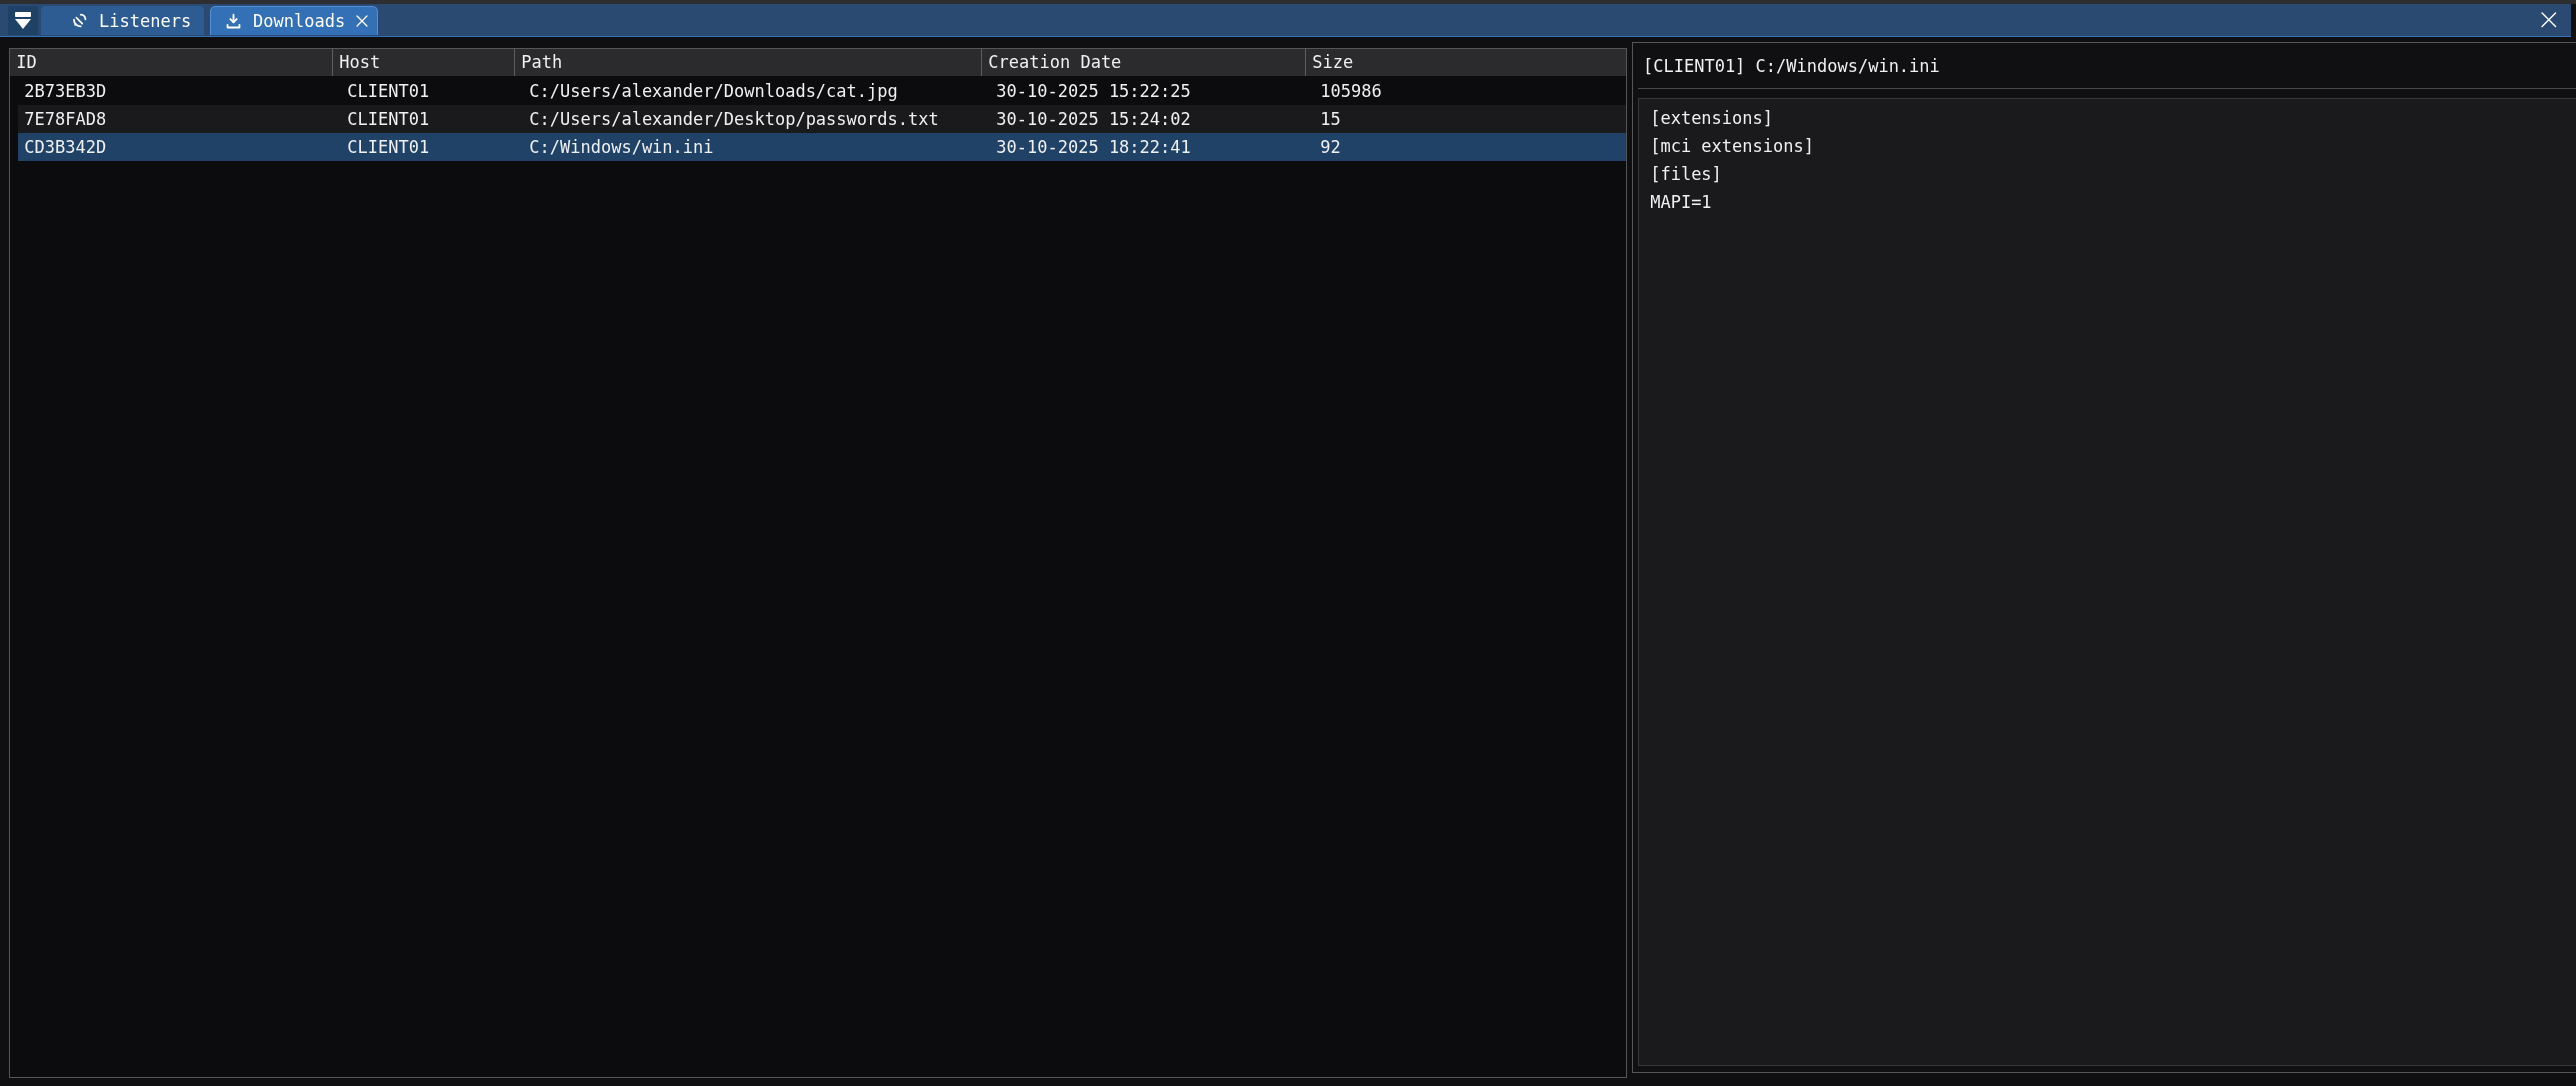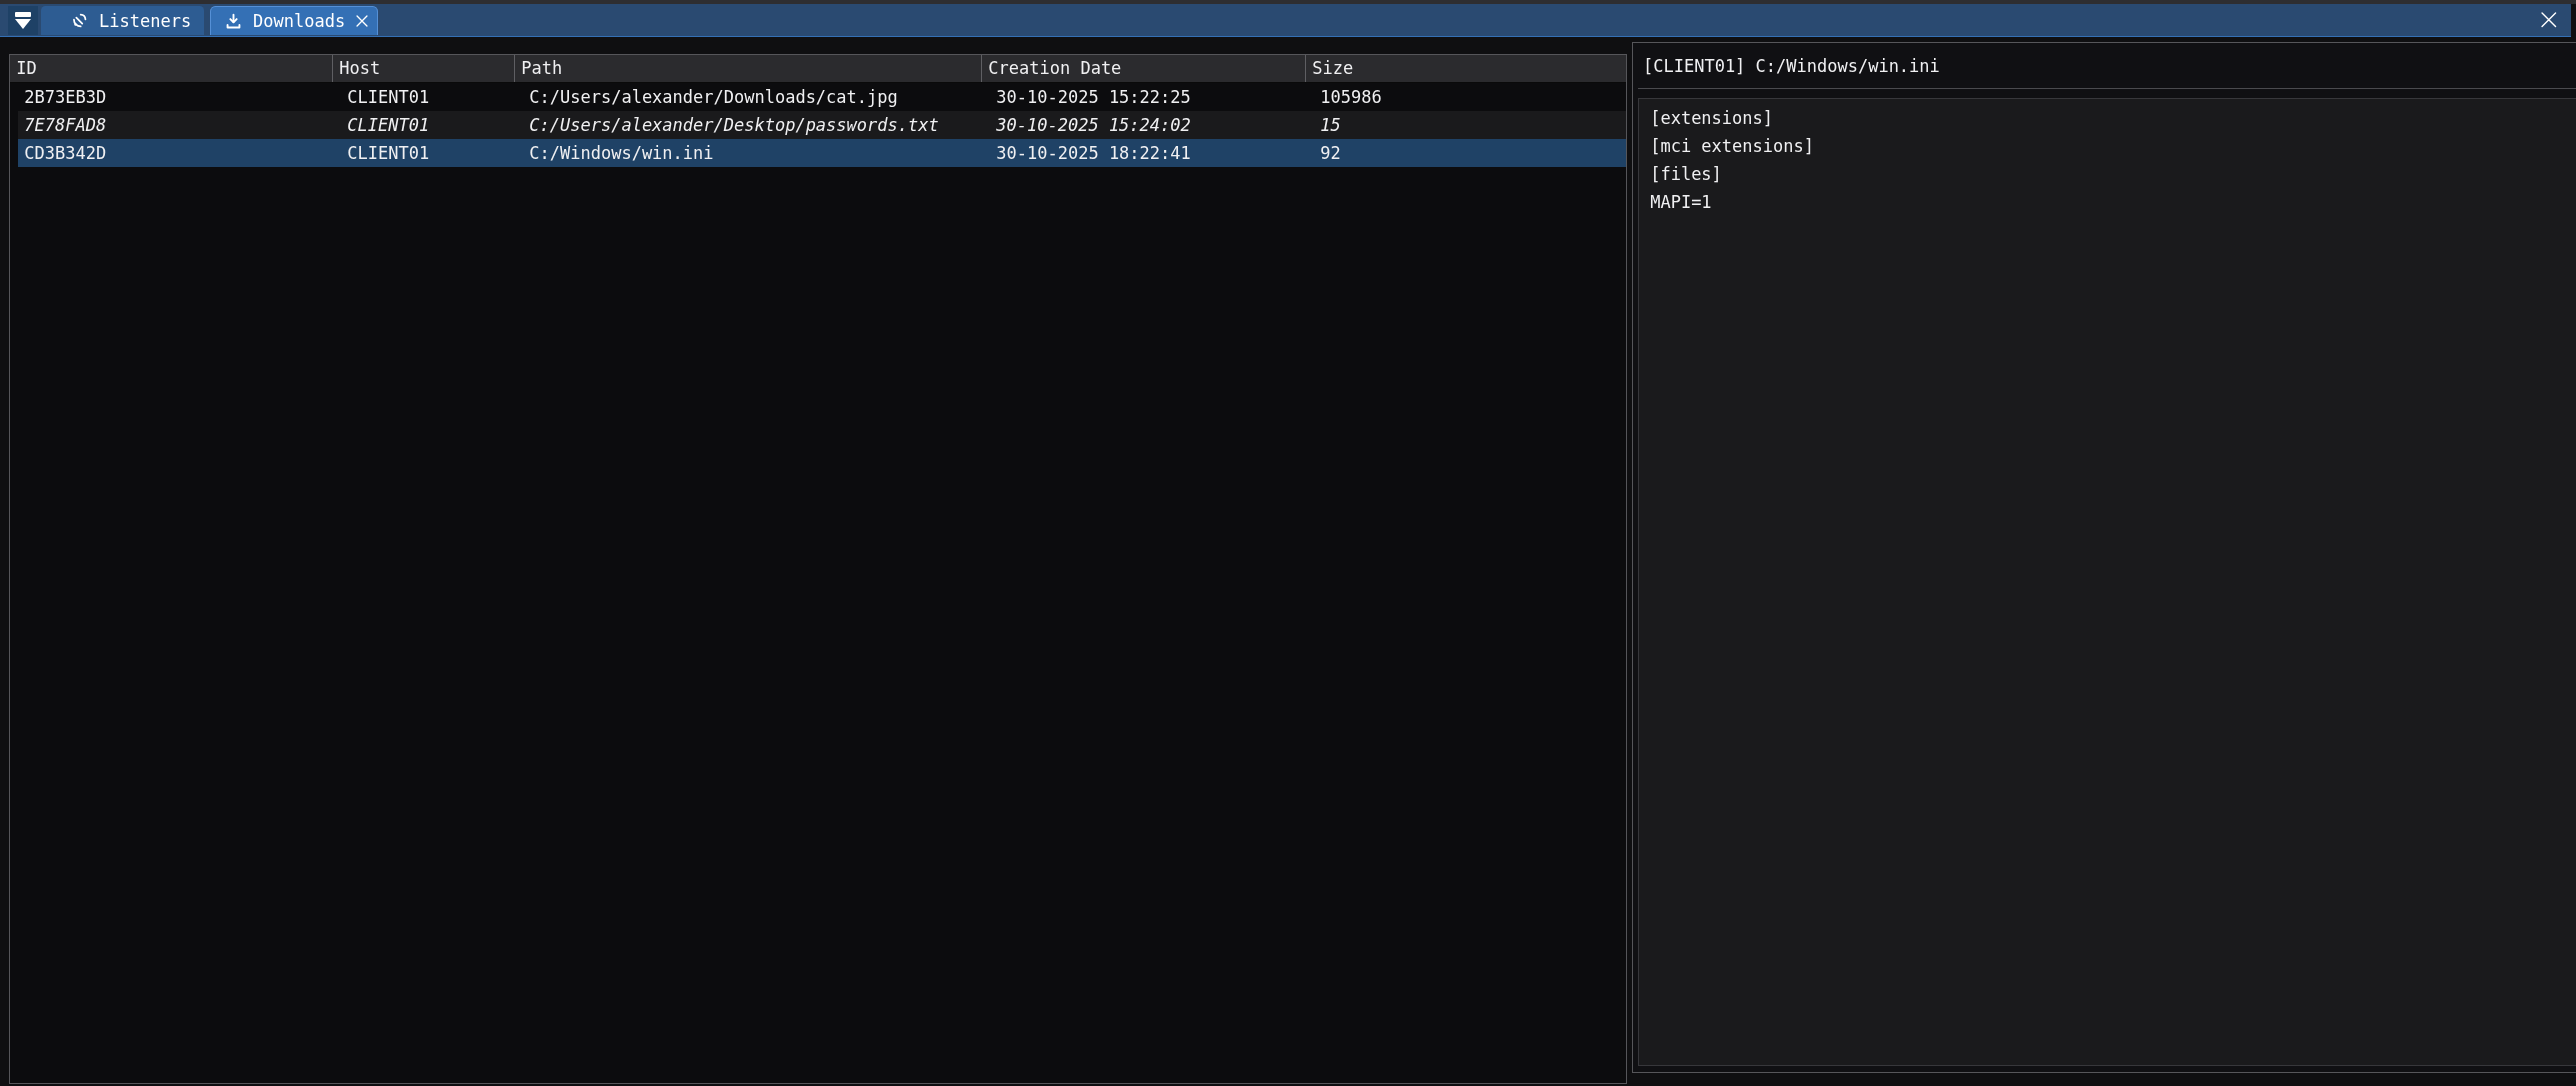--- a/index.html
+++ b/index.html
@@ -59,37 +59,37 @@
     border:0.9px solid var(--tab-active-border);border-bottom:none;
     border-radius:5.4px 5.4px 0 0;padding-left:13px;
   }
   .tab-close{margin-left:8px;cursor:pointer;}
   .bar-close{
     position:absolute;right:10.8px;top:4.5px;width:23.4px;height:23.4px;
     display:flex;align-items:center;justify-content:center;cursor:pointer;
   }
   
   .table-box{
-    position:absolute;left:9px;top:54px;width:1618px;height:1030px;
+    position:absolute;left:9px;top:48px;width:1618px;height:1030px;
     border:0.9px solid var(--border-gray);
     background:var(--table-bg);
   }
   .thead{
     display:grid;grid-template-columns:323px 182px 467px 324px 1fr;
     height:28px;line-height:27px;
     background:var(--header-bg);
     border-bottom:0.9px solid #0a0a0a;
   }
   .th{padding-left:6.3px;border-right:0.9px solid #5f5f63;overflow:hidden;cursor:pointer;}
   .th:last-child{border-right:none;}
   .trow{
     display:grid;grid-template-columns:323px 182px 467px 324px 1fr;
     height:28px;line-height:28px;cursor:pointer;margin-left:8px;
   }
-  .trow.alt{background:var(--row-alt-bg);font-style:italic;}
+  .trow.alt{background:var(--row-alt-bg);}
   .trow.selected{background:var(--selected-row-bg);}
   .td{padding-left:6.3px;overflow:hidden;white-space:nowrap;}
   
   .preview-pane{
     position:absolute;left:1632px;top:42px;width:1022px;height:1031px;
     border:0.9px solid var(--border-gray);
     background:#101013;
   }
   .preview-title{position:absolute;left:10px;top:11.7px;line-height:23.4px;white-space:nowrap;}
   .preview-sep{position:absolute;left:5.4px;right:5.4px;top:45px;height:0.9px;background:#4a4a4e;}

